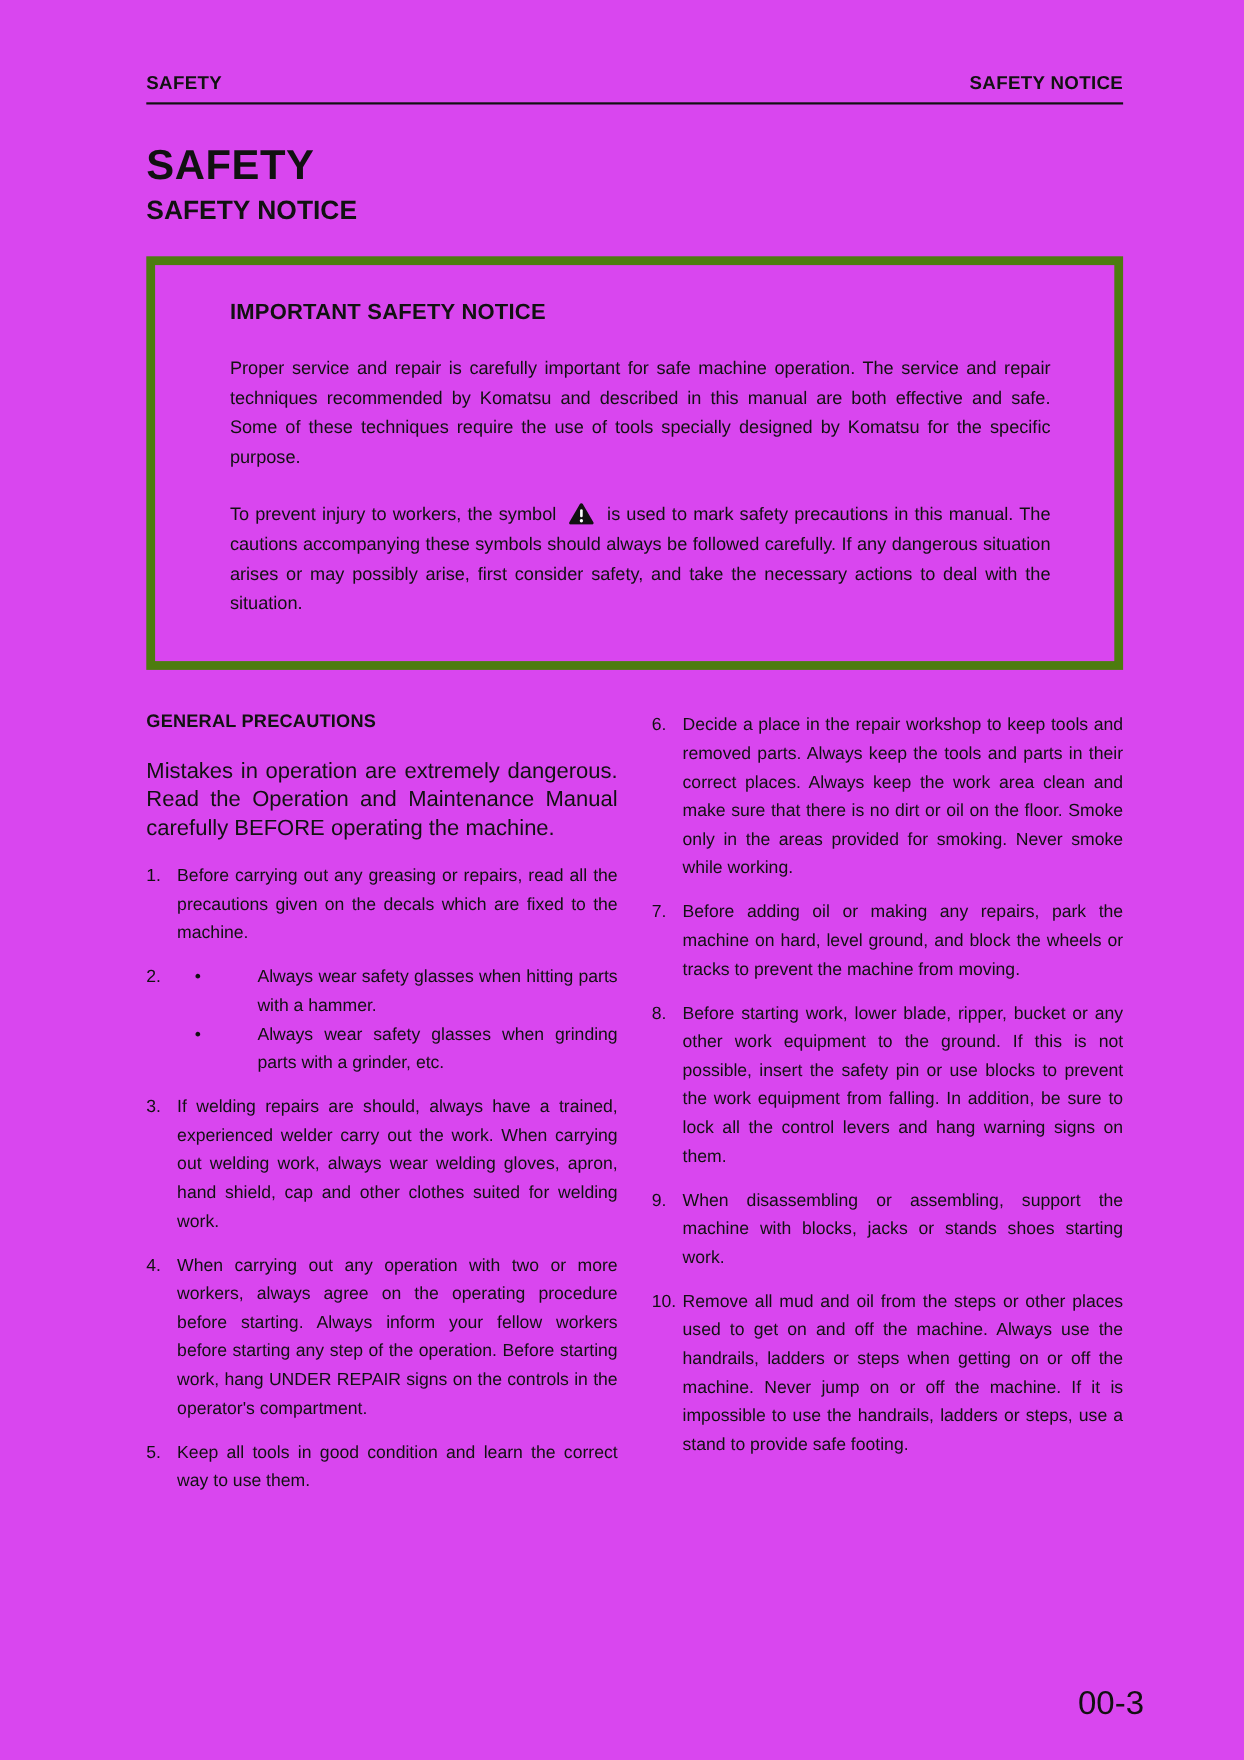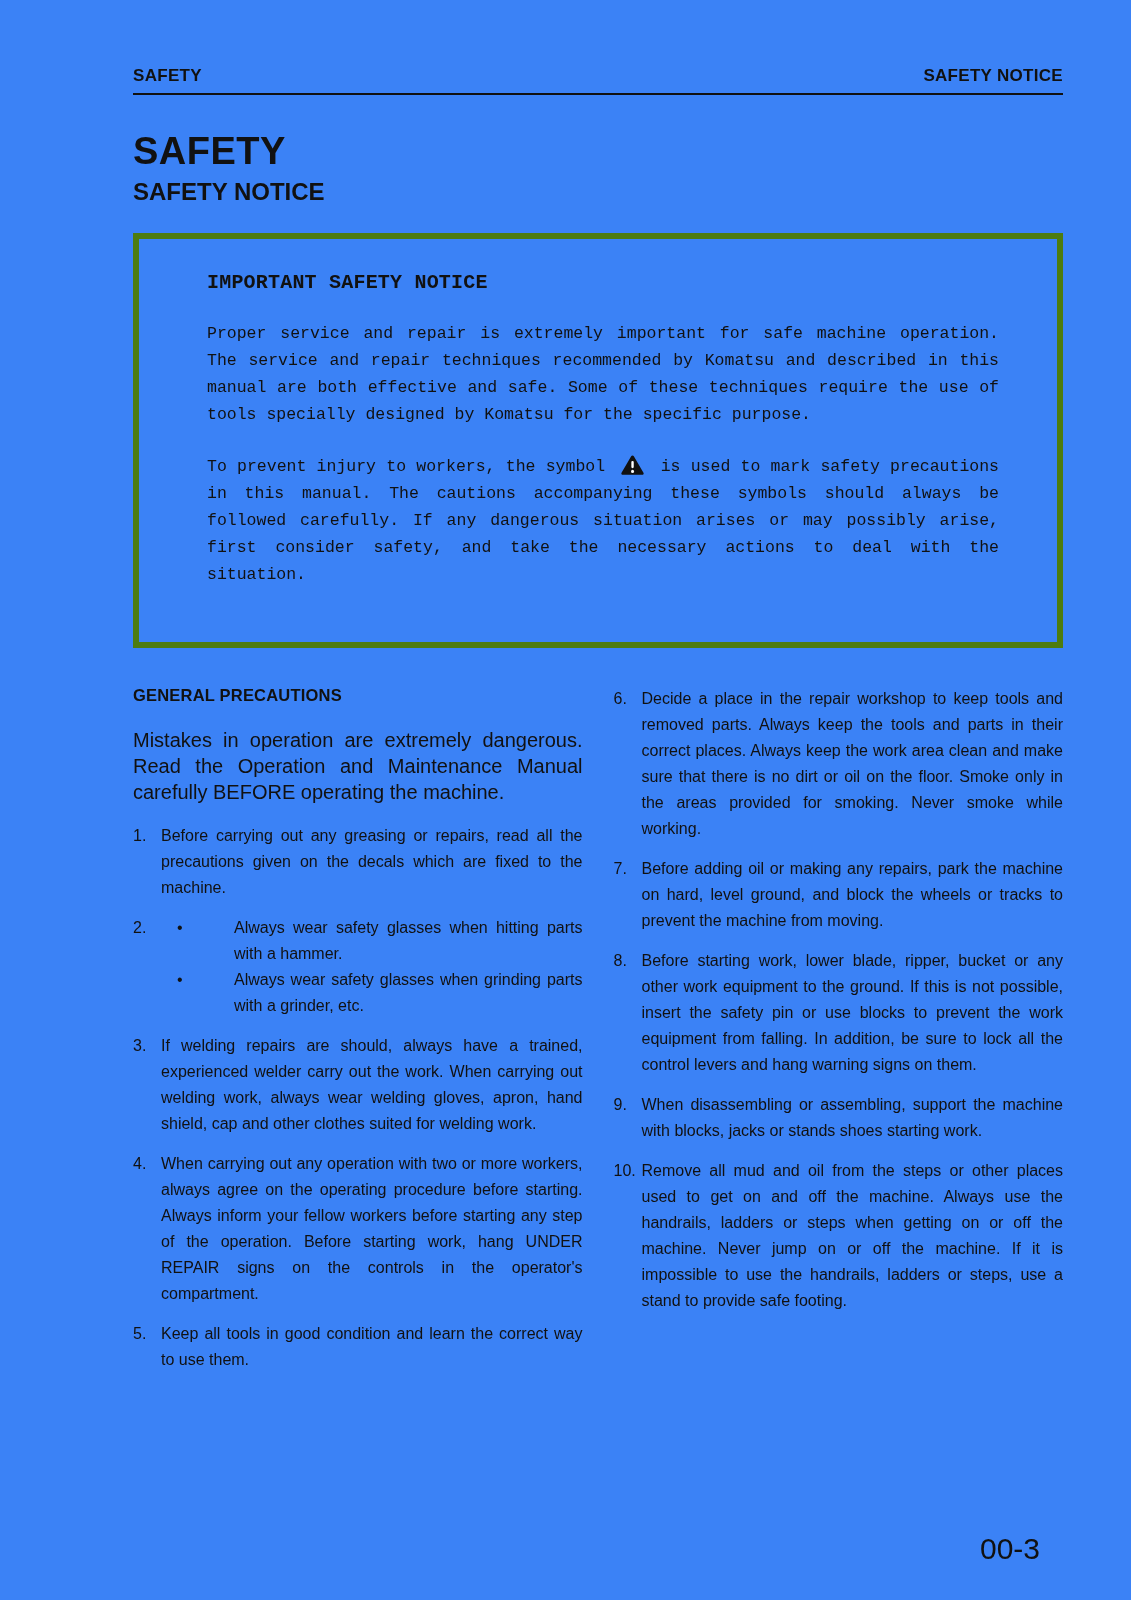--- a/index.html
+++ b/index.html
@@ -1,24 +1,24 @@
 <!DOCTYPE html>
 <html><head>
 <meta charset="utf-8">
 <style>
   * { box-sizing: border-box; }
   html, body { margin: 0; padding: 0; background: #e8e8e8; }
   .page {
     width: 1131px;
     height: 1600px;
     margin: 0 auto;
-    background: #3b82f6;
+    background: #d946ef;
     color: #111111;
     position: relative;
-    padding: 66px 68px 0 133px;
+    padding: 66px 110px 0 133px;
     font-family: "Liberation Sans", "DejaVu Sans", sans-serif;
   }
   .running-header {
     display: flex;
     justify-content: space-between;
     font-size: 17px;
     font-weight: bold;
     letter-spacing: 0.3px;
   }
   .header-rule {
@@ -31,37 +31,36 @@
     letter-spacing: 0.5px;
     margin: 36px 0 0 0;
     line-height: 1.1;
   }
   h2.page-subtitle {
     font-size: 24px;
     margin: 6px 0 0 0;
     line-height: 1.1;
   }
   .notice-box {
-    border: 6px solid #4d7c0f;
+    border: 8px solid #4d7c0f;
     margin-top: 28px;
     padding: 32px 58px 38px 68px;
-    font-family: Liberation Mono, monospace;
   }
   .notice-box h3 {
     font-size: 20px;
     margin: 0 0 26px 0;
     letter-spacing: 0.2px;
   }
   .notice-para {
     font-size: 16.5px;
     line-height: 27px;
     text-align: justify;
     margin: 0 0 25px 0;
   }
-  .notice-para.last { margin-bottom: 16px; }
+  .notice-para.last { margin-bottom: 0; }
   .warn-icon {
     display: inline-block;
     vertical-align: -4px;
     margin: 0 6px;
   }
   .columns {
     display: flex;
     gap: 31px;
     margin-top: 38px;
   }
@@ -107,21 +106,21 @@
     <span>SAFETY</span>
     <span>SAFETY NOTICE</span>
   </header>
   <hr class="header-rule">
 
   <h1 class="page-title">SAFETY</h1>
   <h2 class="page-subtitle">SAFETY NOTICE</h2>
 
   <section class="notice-box">
     <h3>IMPORTANT SAFETY NOTICE</h3>
-    <p class="notice-para">Proper service and repair is extremely important for safe machine operation. The service and repair techniques recommended by Komatsu and described in this manual are both effective and safe. Some of these techniques require the use of tools specially designed by Komatsu for the specific purpose.</p>
+    <p class="notice-para">Proper service and repair is carefully important for safe machine operation. The service and repair techniques recommended by Komatsu and described in this manual are both effective and safe. Some of these techniques require the use of tools specially designed by Komatsu for the specific purpose.</p>
     <p class="notice-para last">
       <span>To prevent injury to workers, the symbol</span>
       <svg class="warn-icon" width="23" height="20" viewBox="0 0 24 21" aria-hidden="true">
         <path d="M12 0.5 C12.6 0.5 13.1 0.8 13.4 1.3 L23.5 18.6 C24.1 19.6 23.4 20.8 22.2 20.8 L1.8 20.8 C0.6 20.8 -0.1 19.6 0.5 18.6 L10.6 1.3 C10.9 0.8 11.4 0.5 12 0.5 Z" fill="#111"></path>
         <rect x="10.8" y="6.2" width="2.5" height="7.6" rx="1.2" fill="#fff"></rect>
         <circle cx="12.05" cy="17.2" r="1.6" fill="#fff"></circle>
       </svg>
       <span>is used to mark safety precautions in this manual. The cautions accompanying these symbols should always be followed carefully. If any dangerous situation arises or may possibly arise, first consider safety, and take the necessary actions to deal with the situation.</span>
     </p>
   </section>

